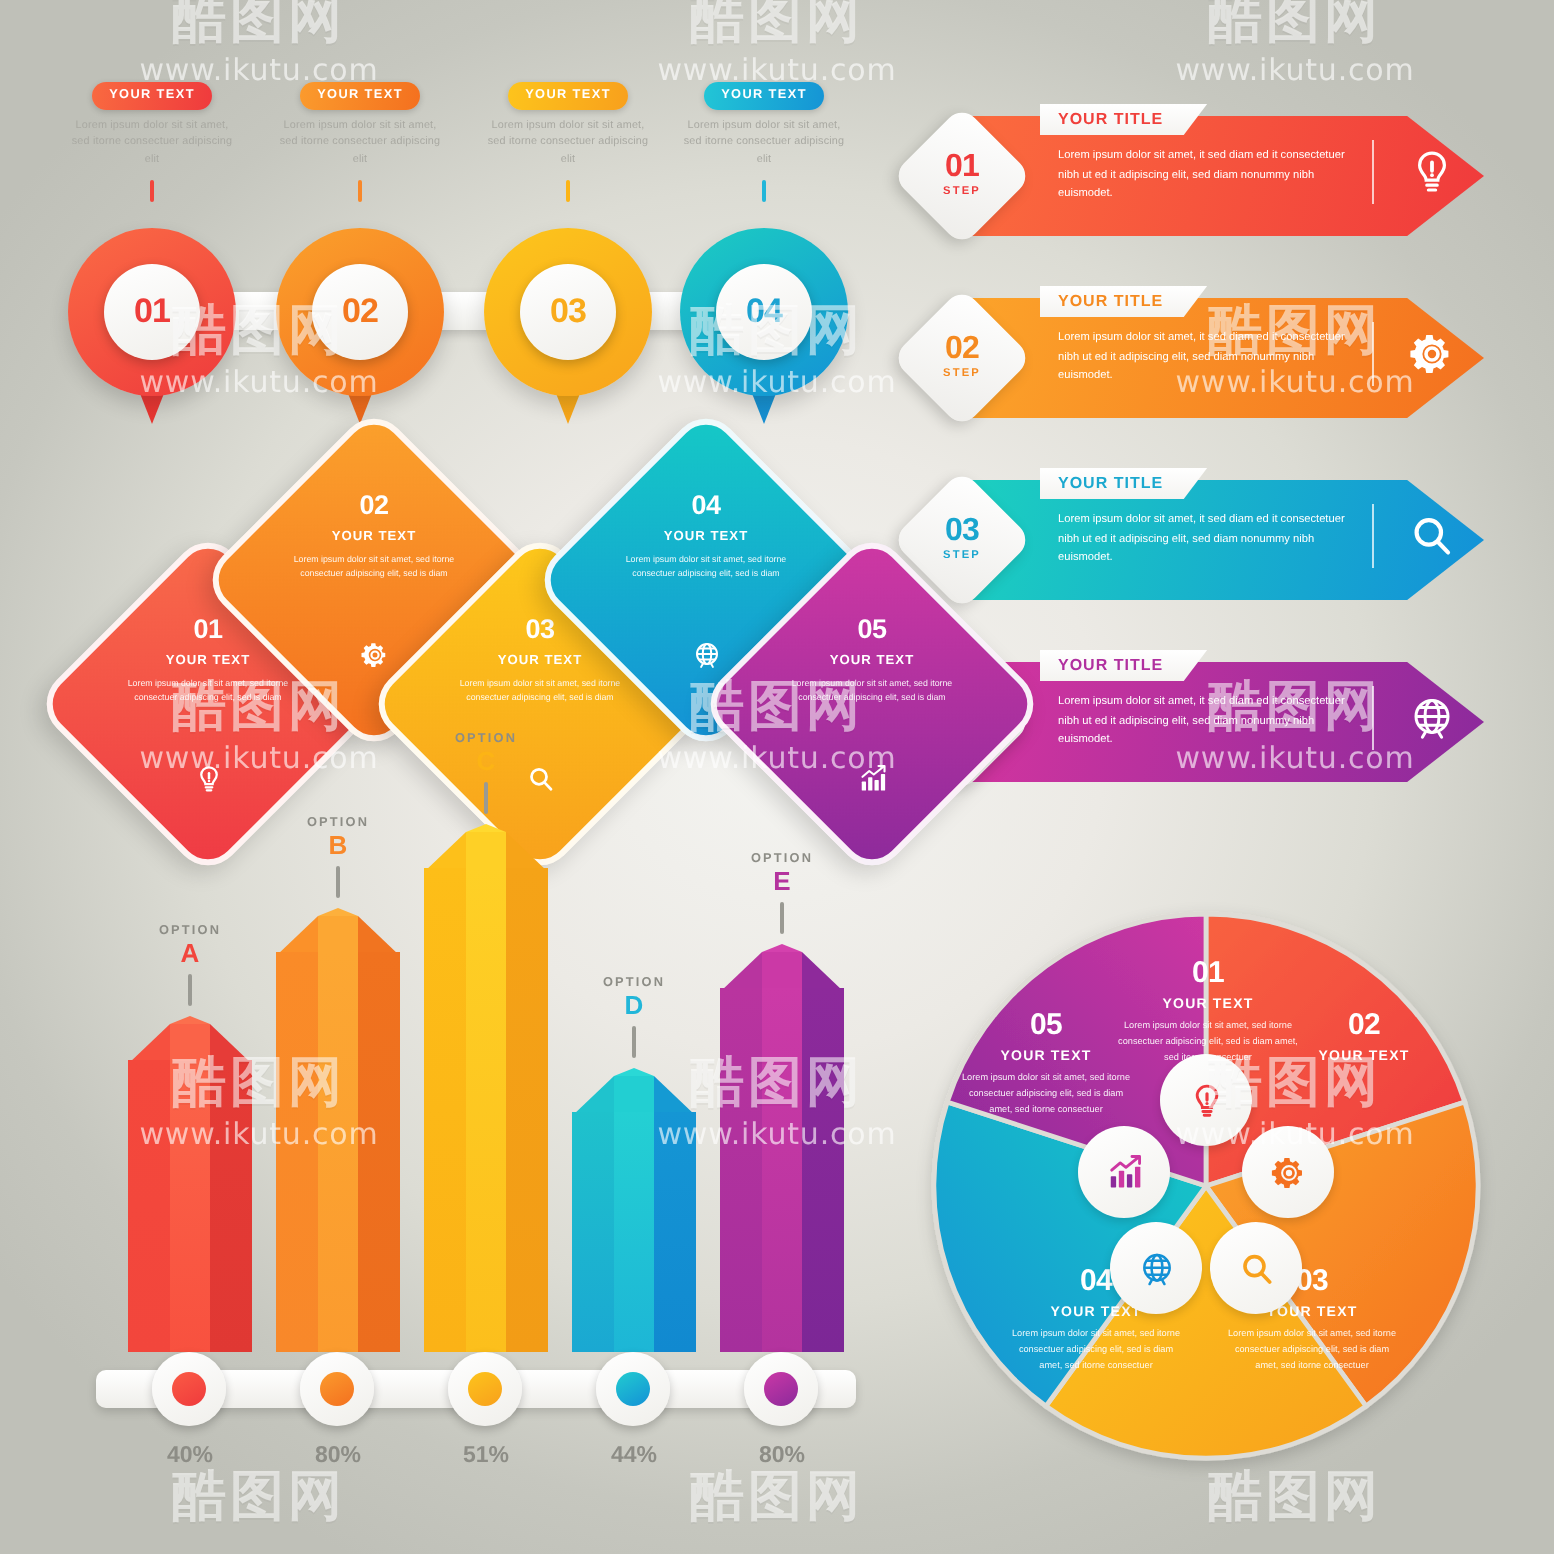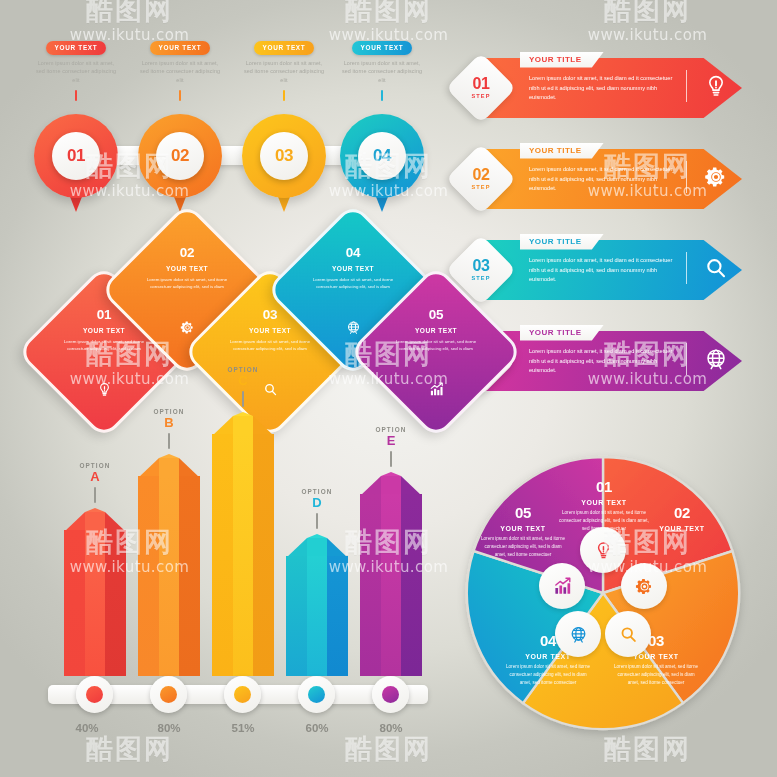--- a/index.html
+++ b/index.html
@@ -484,24 +484,24 @@
     <div class="knob" style="left:184px">
         <i style="background:linear-gradient(150deg,#fdc41c,#f8a01c)"></i>
       </div>
     <div class="knob" style="left:258px">
         <i style="background:linear-gradient(150deg,#22ccd0,#1391d6)"></i>
       </div>
     <div class="knob" style="left:332px">
         <i style="background:linear-gradient(150deg,#cb38a6,#8c2a9b)"></i>
       </div>
 
-    <div class="pct" style="left:16px">40%</div>
+    <div class="pct" style="left:24px">40%</div>
     <div class="pct" style="left:98px">80%</div>
     <div class="pct" style="left:172px">51%</div>
-    <div class="pct" style="left:246px">60%</div>
+    <div class="pct" style="left:246px">44%</div>
     <div class="pct" style="left:320px">80%</div>
   </div>
 
   <div id="pie">
     <div class="pie-wrap">
       <div class="seg">
         <svg width="282" height="282" viewBox="0 0 282 282">
           <defs>
             <linearGradient id="g1" x1="0" y1="0" x2="1" y2="1">
                 <stop offset="0" stop-color="#f8623f"></stop>

